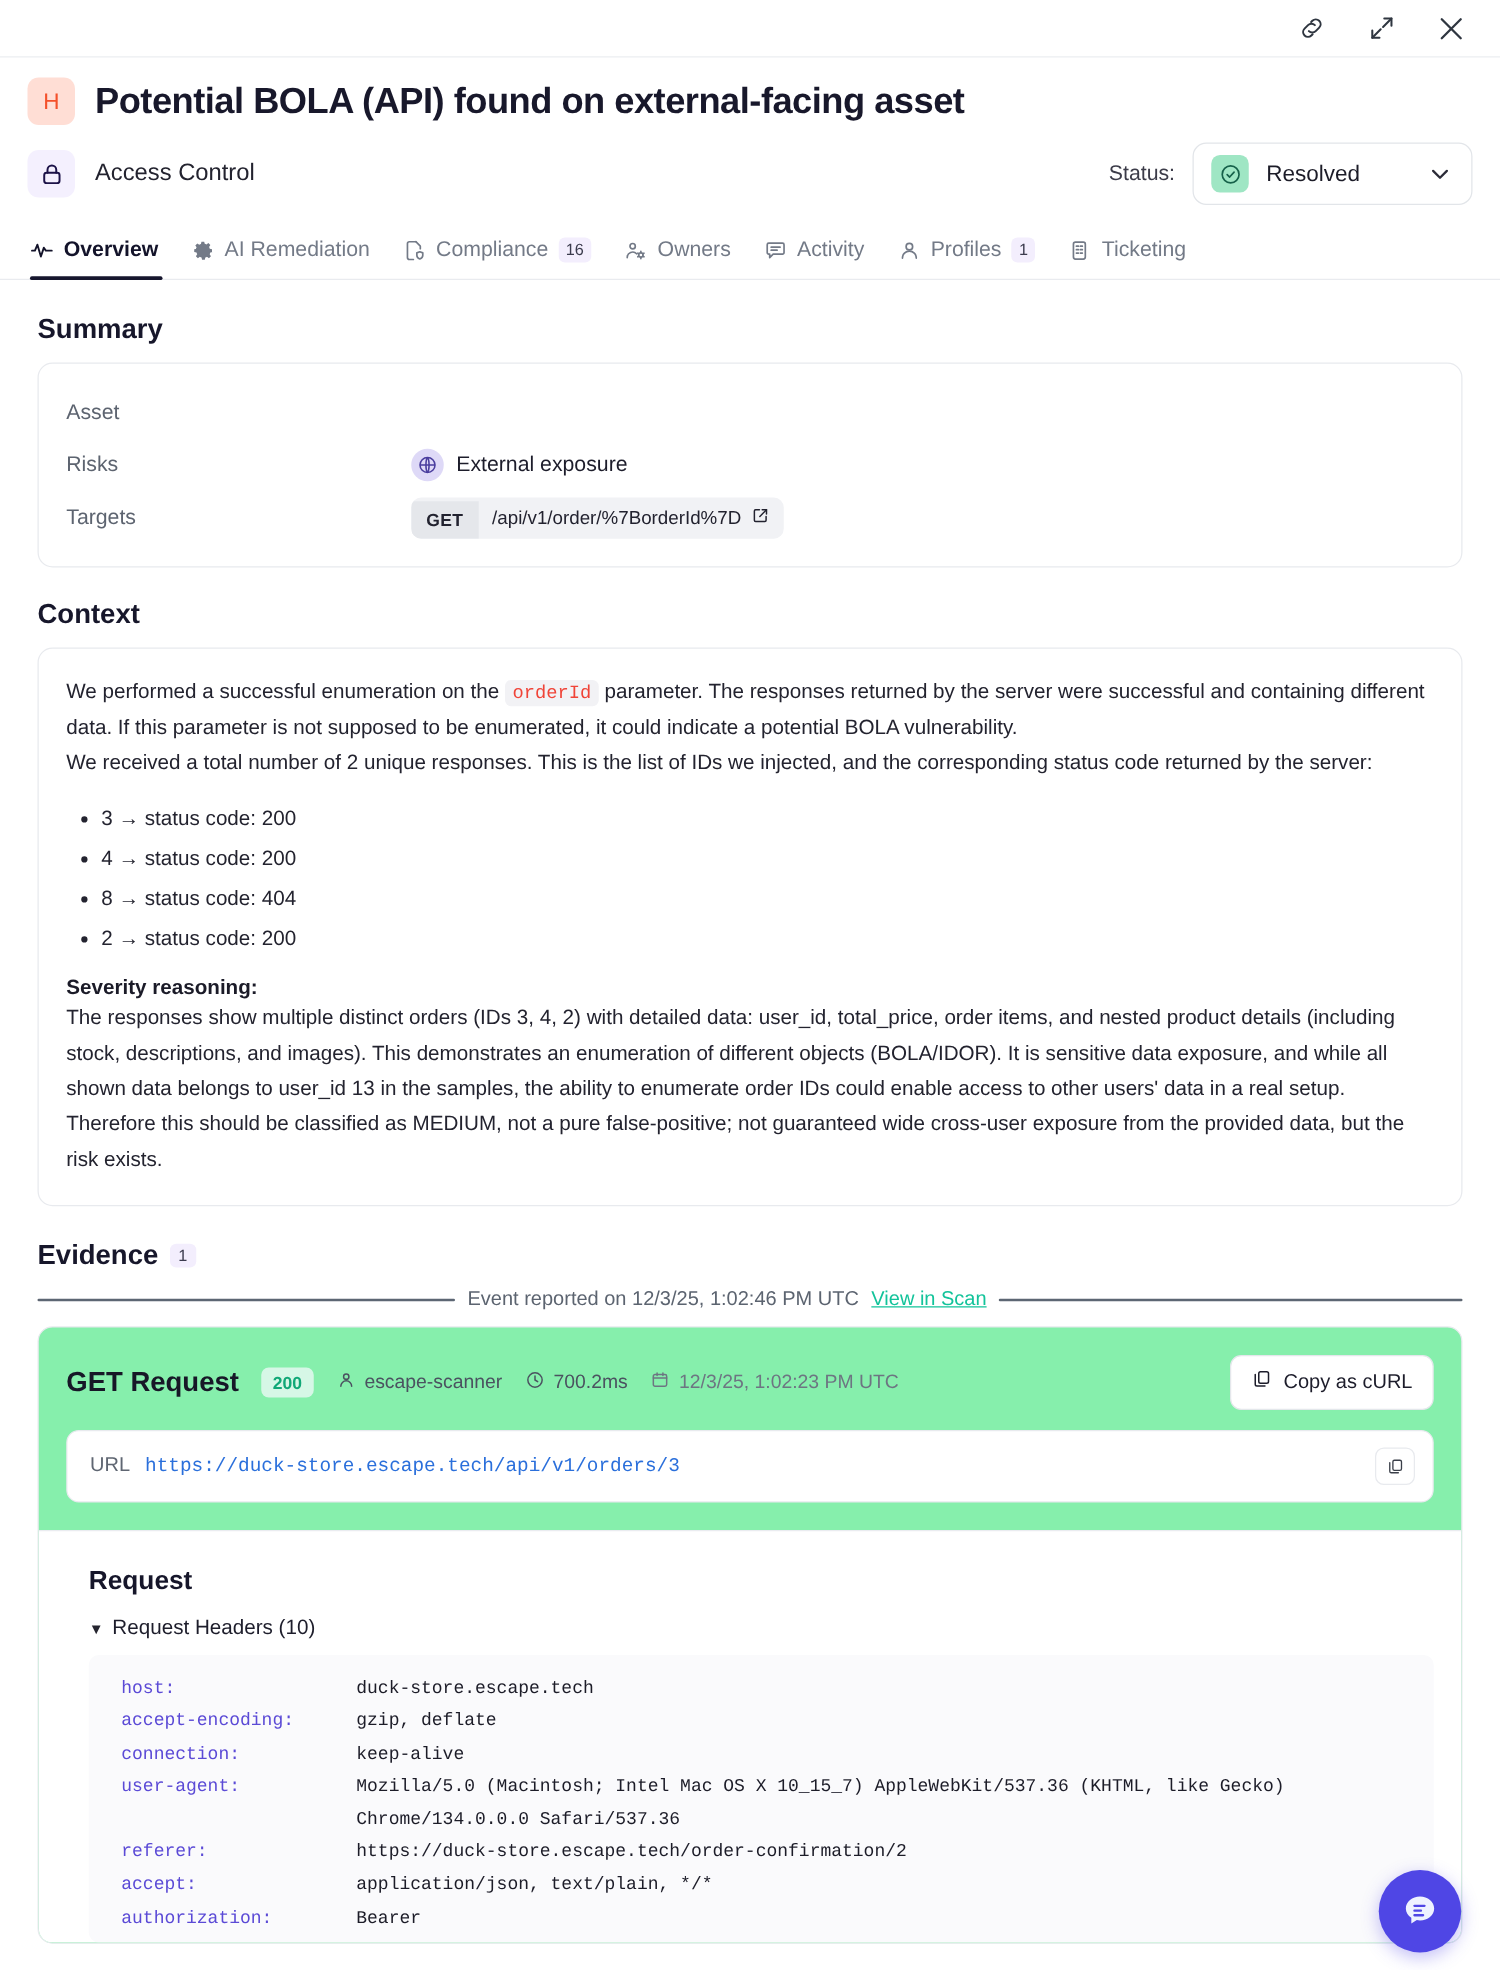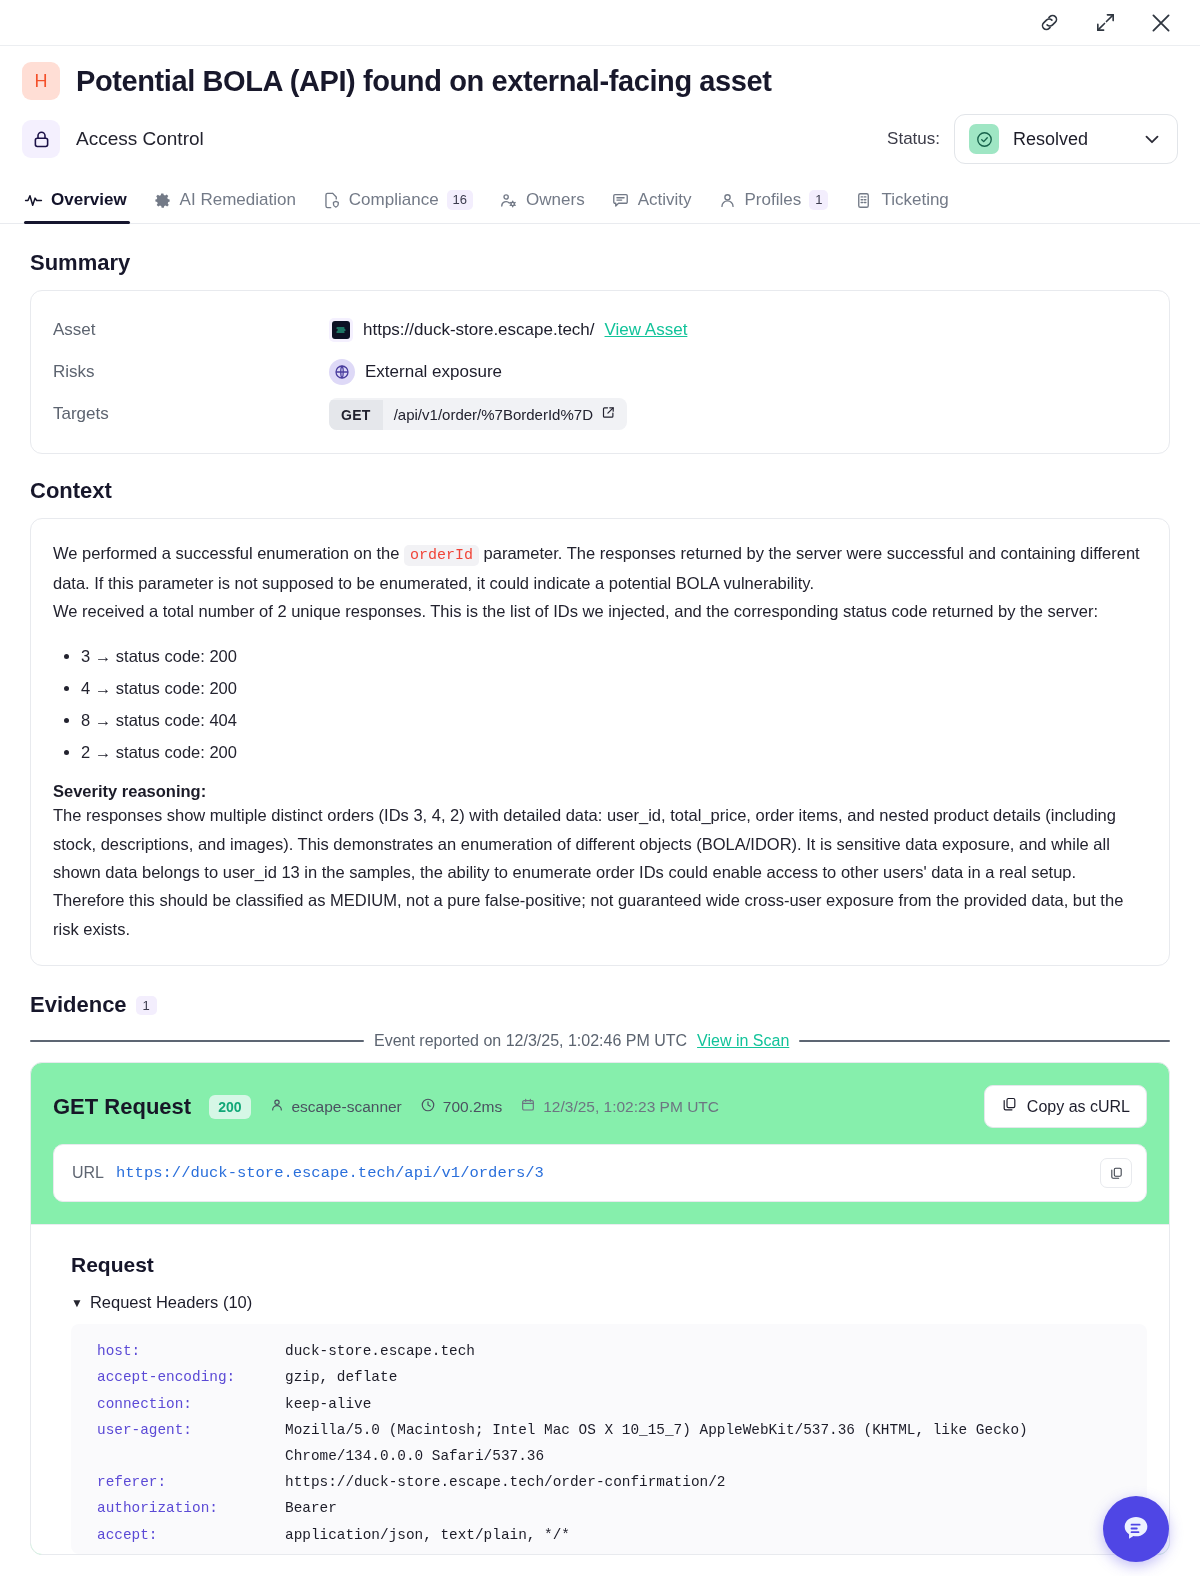--- a/index.html
+++ b/index.html
@@ -454,31 +454,20 @@
     </div>
   </div>
 
   <div class="content">
 
     <div class="section-title">Summary</div>
 
     <div class="card summary">
       <div class="srow">
         <div class="slabel">Asset</div>
-        <div class="sval">
-          <span class="asset-ico">
-            <span class="inner">
-              <svg width="12" height="12" viewBox="0 0 24 24" fill="none" stroke="currentColor" stroke-width="2.2" stroke-linecap="round">
-                  <path d="M4 8h14M6 12h14M4 16h14"></path>
-                </svg>
-            </span>
-          </span>
-          <span>https://duck-store.escape.tech/</span>
-          <span class="link">View Asset</span>
-        </div>
       </div>
 
       <div class="srow">
         <div class="slabel">Risks</div>
         <div class="sval">
           <span class="risk-ico">
             <svg width="16" height="16" viewBox="0 0 24 24" fill="none" stroke="currentColor" stroke-width="1.9">
                 <circle cx="12" cy="12" r="9"></circle>
                 <path d="M3 12h18M12 3c2.5 3 2.5 15 0 18M12 3c-2.5 3-2.5 15 0 18"></path>
               </svg>
@@ -618,26 +607,26 @@
           <div class="hrow">
             <span class="hkey">user-agent:</span>
             <span class="hval">Mozilla/5.0 (Macintosh; Intel Mac OS X 10_15_7) AppleWebKit/537.36 (KHTML, like Gecko)
 Chrome/134.0.0.0 Safari/537.36</span>
           </div>
           <div class="hrow">
             <span class="hkey">referer:</span>
             <span class="hval">https://duck-store.escape.tech/order-confirmation/2</span>
           </div>
           <div class="hrow">
+            <span class="hkey">accept:</span>
+            <span class="hval">application/json, text/plain, */*</span>
+          </div>
+          <div class="hrow">
             <span class="hkey">authorization:</span>
             <span class="hval">Bearer</span>
-          </div>
-          <div class="hrow">
-            <span class="hkey">accept:</span>
-            <span class="hval">application/json, text/plain, */*</span>
           </div>
         </div>
       </div>
     </div>
   </div>
 
   <div class="chat-fab">
     <svg width="34" height="34" viewBox="0 0 24 24" fill="#eef2ff">
       <path d="M12 3.6c-4.4 0-8 3-8 6.8 0 2.2 1.2 4.1 3.1 5.3v3.2l3.1-1.9c.6.1 1.2.2 1.8.2 4.4 0 8-3 8-6.8s-3.6-6.8-8-6.8z"></path>
       <g fill="#4f46e5">

